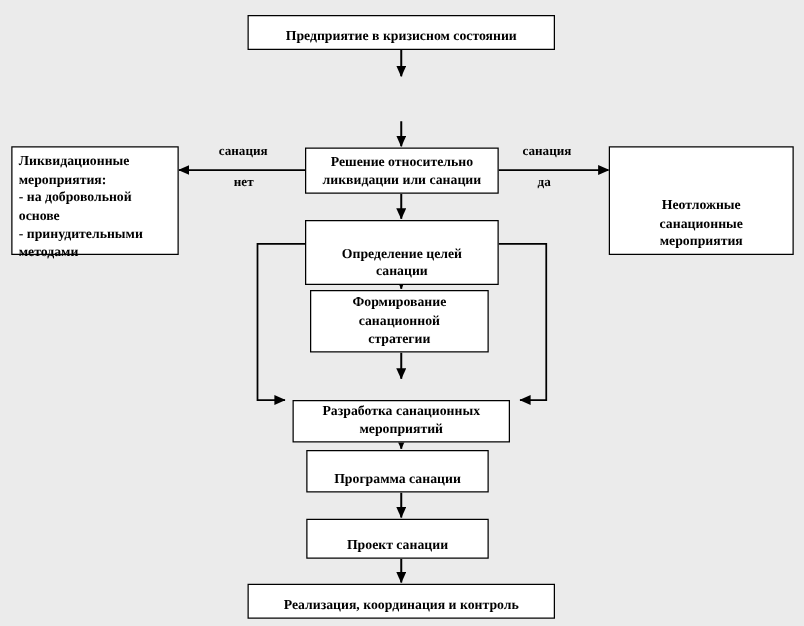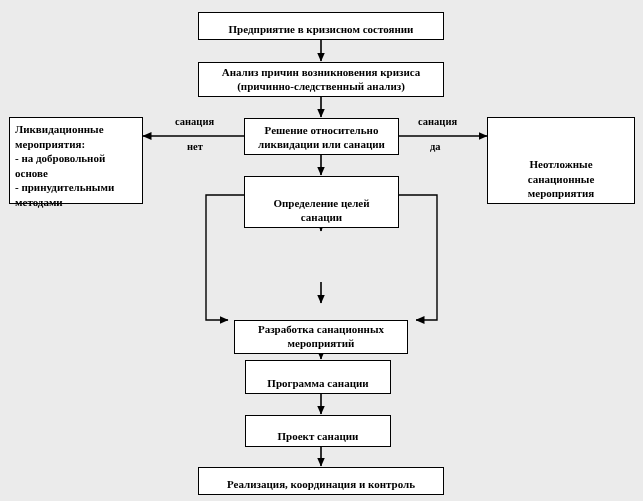--- a/index.html
+++ b/index.html
@@ -96,24 +96,20 @@
 
     <line x1="321" y1="394" x2="321" y2="414" stroke="#000" stroke-width="1.6" marker-end="url(#arrowhead)"></line>
 
     <line x1="321" y1="447" x2="321" y2="466" stroke="#000" stroke-width="1.6" marker-end="url(#arrowhead)"></line>
   </svg>
 
   <div class="node" style="left:198px; top:12px; width:246px; height:28px;">
     <span class="txt">Предприятие в кризисном состоянии</span>
   </div>
 
-  <div class="node" style="left:198px; top:62px; width:246px; height:35px;">
-    <span class="txt">Анализ причин возникновения кризиса
-(причинно-следственный анализ)</span>
-  </div>
 
   <div class="node" style="left:244px; top:118px; width:155px; height:37px;">
     <span class="txt">Решение относительно
 ликвидации или санации</span>
   </div>
 
   <div class="node left-align" style="left:9px; top:117px; width:134px; height:87px;">
     <span class="txt" style="text-align:left;">Ликвидационные
 мероприятия:
 - на добровольной
@@ -126,20 +122,25 @@
     <span class="txt">Неотложные
 санационные
 мероприятия</span>
   </div>
 
   <div class="node" style="left:244px; top:176px; width:155px; height:52px;">
     <span class="txt">Определение целей
 санации</span>
   </div>
 
+  <div class="node" style="left:248px; top:232px; width:143px; height:50px;">
+    <span class="txt">Формирование
+санационной
+стратегии</span>
+  </div>
 
   <div class="node" style="left:234px; top:320px; width:174px; height:34px;">
     <span class="txt">Разработка санационных
 мероприятий</span>
   </div>
 
   <div class="node" style="left:245px; top:360px; width:146px; height:34px;">
     <span class="txt">Программа санации</span>
   </div>
 

